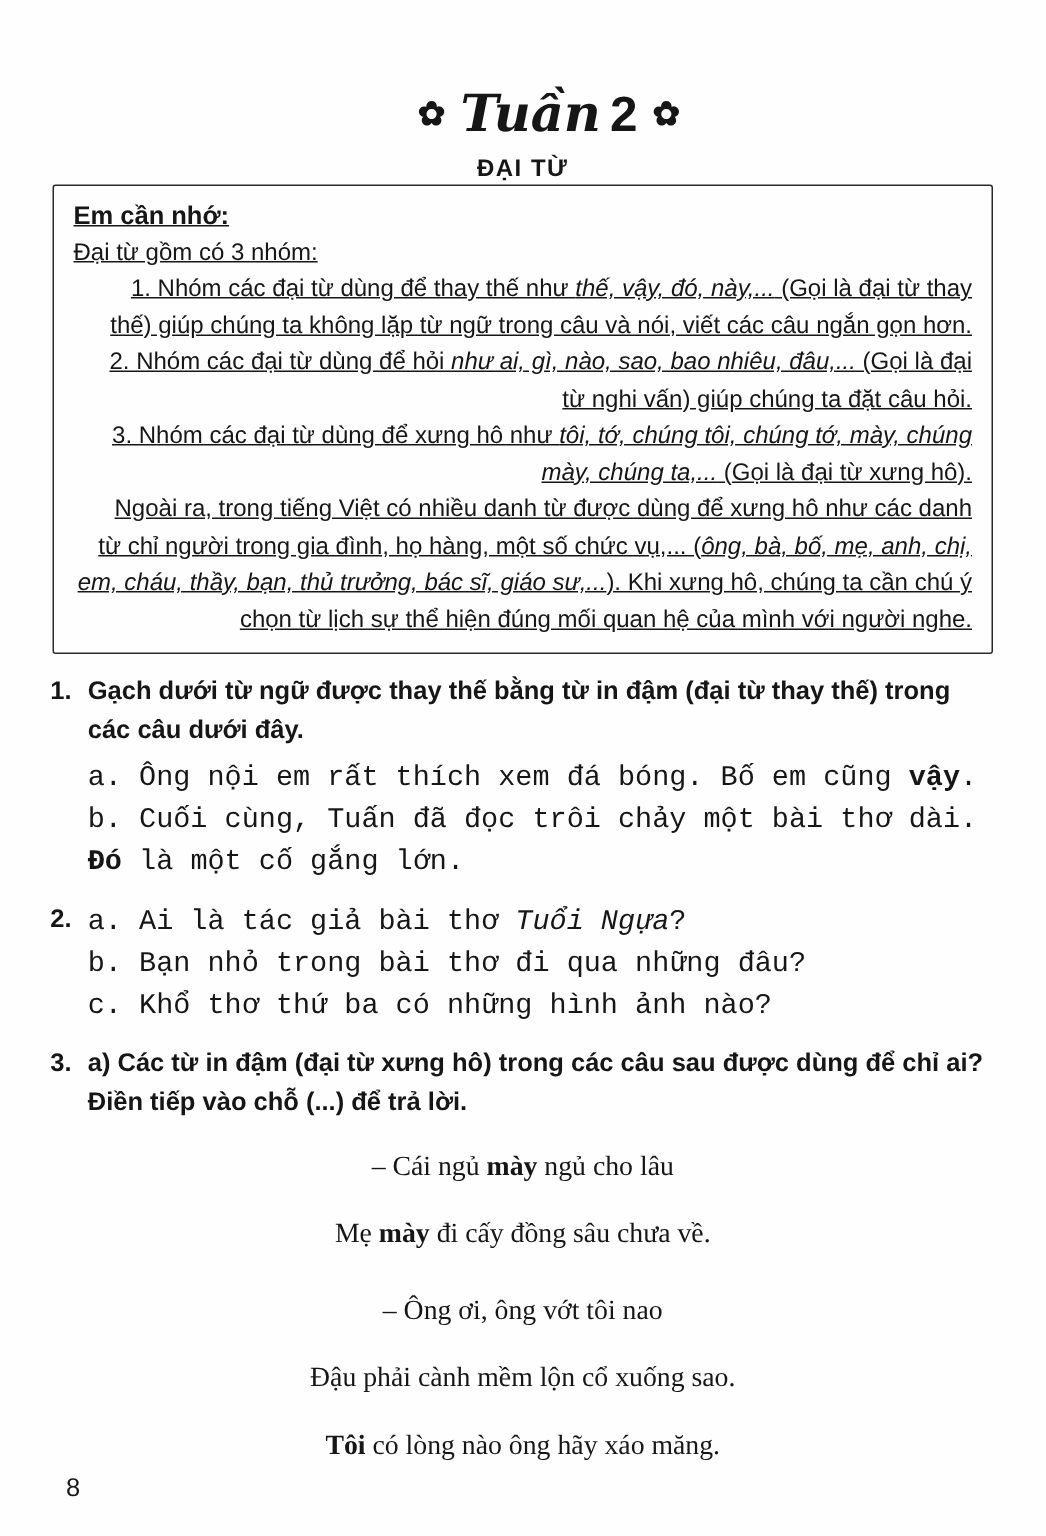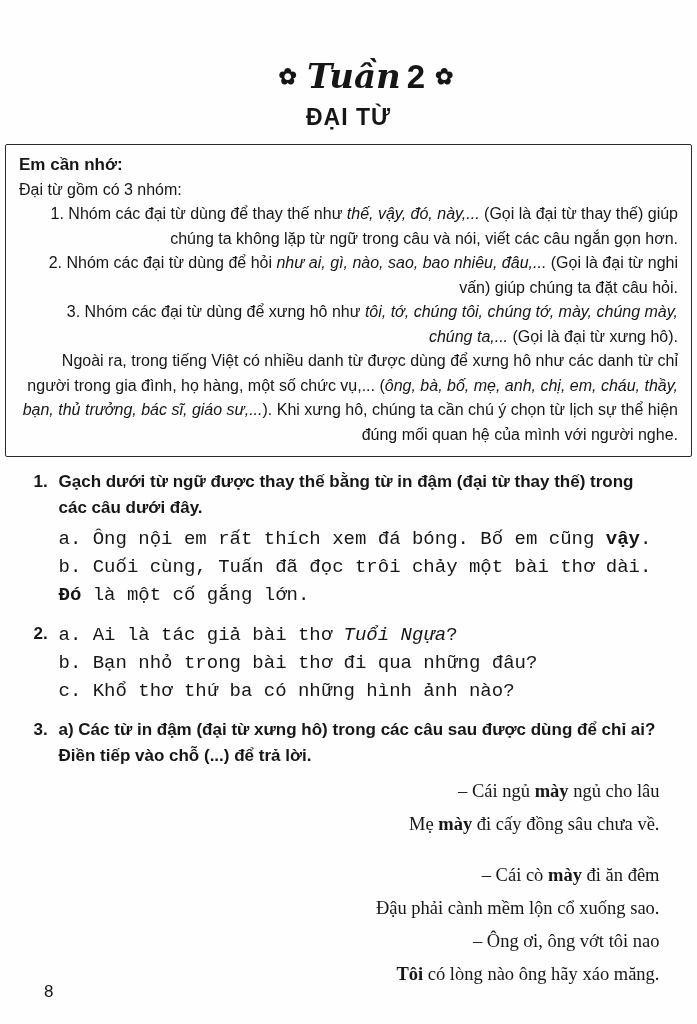--- a/index.html
+++ b/index.html
@@ -31,35 +31,36 @@
     margin: 0 6px 0 10px;
   }
   .week-num {
     font-family: "Liberation Sans", sans-serif;
     font-weight: bold;
     font-size: 33px;
     margin-right: 10px;
   }
   .topic {
     text-align: center;
-    font-size: 23px;
+    font-size: 16px;
     font-weight: bold;
     letter-spacing: 1px;
     margin-top: 8px;
   }
   
   .memo {
-    width: 687px;
-    margin: 13px auto 0 auto;
+    width: 627px;
+    margin: 1px auto 0 auto;
     border: 1.6px solid #2a2a2a;
     border-radius: 2px;
     box-sizing: border-box;
     padding: 8px 13px 9px 13px;
     font-size: 16px;
     line-height: 24.5px;
+    text-decoration: underline;
   }
   .memo p { margin: 0; }
   .memo-head { font-weight: bold; font-size: 17px; }
   .memo-p.ind { text-indent: 15px; text-align: right; }
   .seg-i { font-style: italic; }
   .seg-b { font-weight: bold; }
   
   .exercises { width: 630px; margin: 12px auto 0 auto; }
   .exercise { margin-bottom: 12px; }
   .ex-head {
@@ -72,25 +73,24 @@
   }
   .ex-num { position: absolute; left: 0; top: 0; }
   .ex-item {
     margin: 0 0 0 25px;
     font-family: Liberation Mono, monospace;
     font-size: 19px;
     line-height: 28px;
   }
   .poem { text-align: center; margin-top: 8px; }
   .poem-line {
-    margin: 4px;
+    margin: 16px;
     font-family: "Liberation Serif", serif;
     font-size: 18.5px;
     line-height: 29px;
-    text-align: right;
   }
   .poem + .poem { margin-top: 22px; }
   
   .page-num {
     position: absolute;
     left: 44px;
     bottom: 22px;
     font-size: 17px;
   }
 </style>
@@ -136,23 +136,22 @@
 
     <section class="exercise">
       <p class="ex-head">
         <span class="ex-num">3.</span><span>a) Các từ in đậm (đại từ xưng hô) trong các câu sau được dùng để chỉ ai? Điền tiếp vào chỗ (...) để trả lời.</span>
       </p>
       <div class="poem">
         <p class="poem-line"><span>– Cái ngủ </span><span class="seg-b">mày</span><span> ngủ cho lâu</span></p>
         <p class="poem-line"><span>Mẹ </span><span class="seg-b">mày</span><span> đi cấy đồng sâu chưa về.</span></p>
       </div>
       <div class="poem">
-        <p class="poem-line"><span>– Cái cò </span><span class="seg-b">mày</span><span> đi ăn đêm</span></p>
+        <p class="poem-line"><span>– Ông ơi, ông vớt tôi nao</span></p>
         <p class="poem-line"><span>Đậu phải cành mềm lộn cổ xuống sao.</span></p>
-        <p class="poem-line"><span>– Ông ơi, ông vớt tôi nao</span></p>
         <p class="poem-line"><span class="seg-b">Tôi</span><span> có lòng nào ông hãy xáo măng.</span></p>
       </div>
     </section>
 
   </div>
 
   <div class="page-num">8</div>
 
 </div>
 

